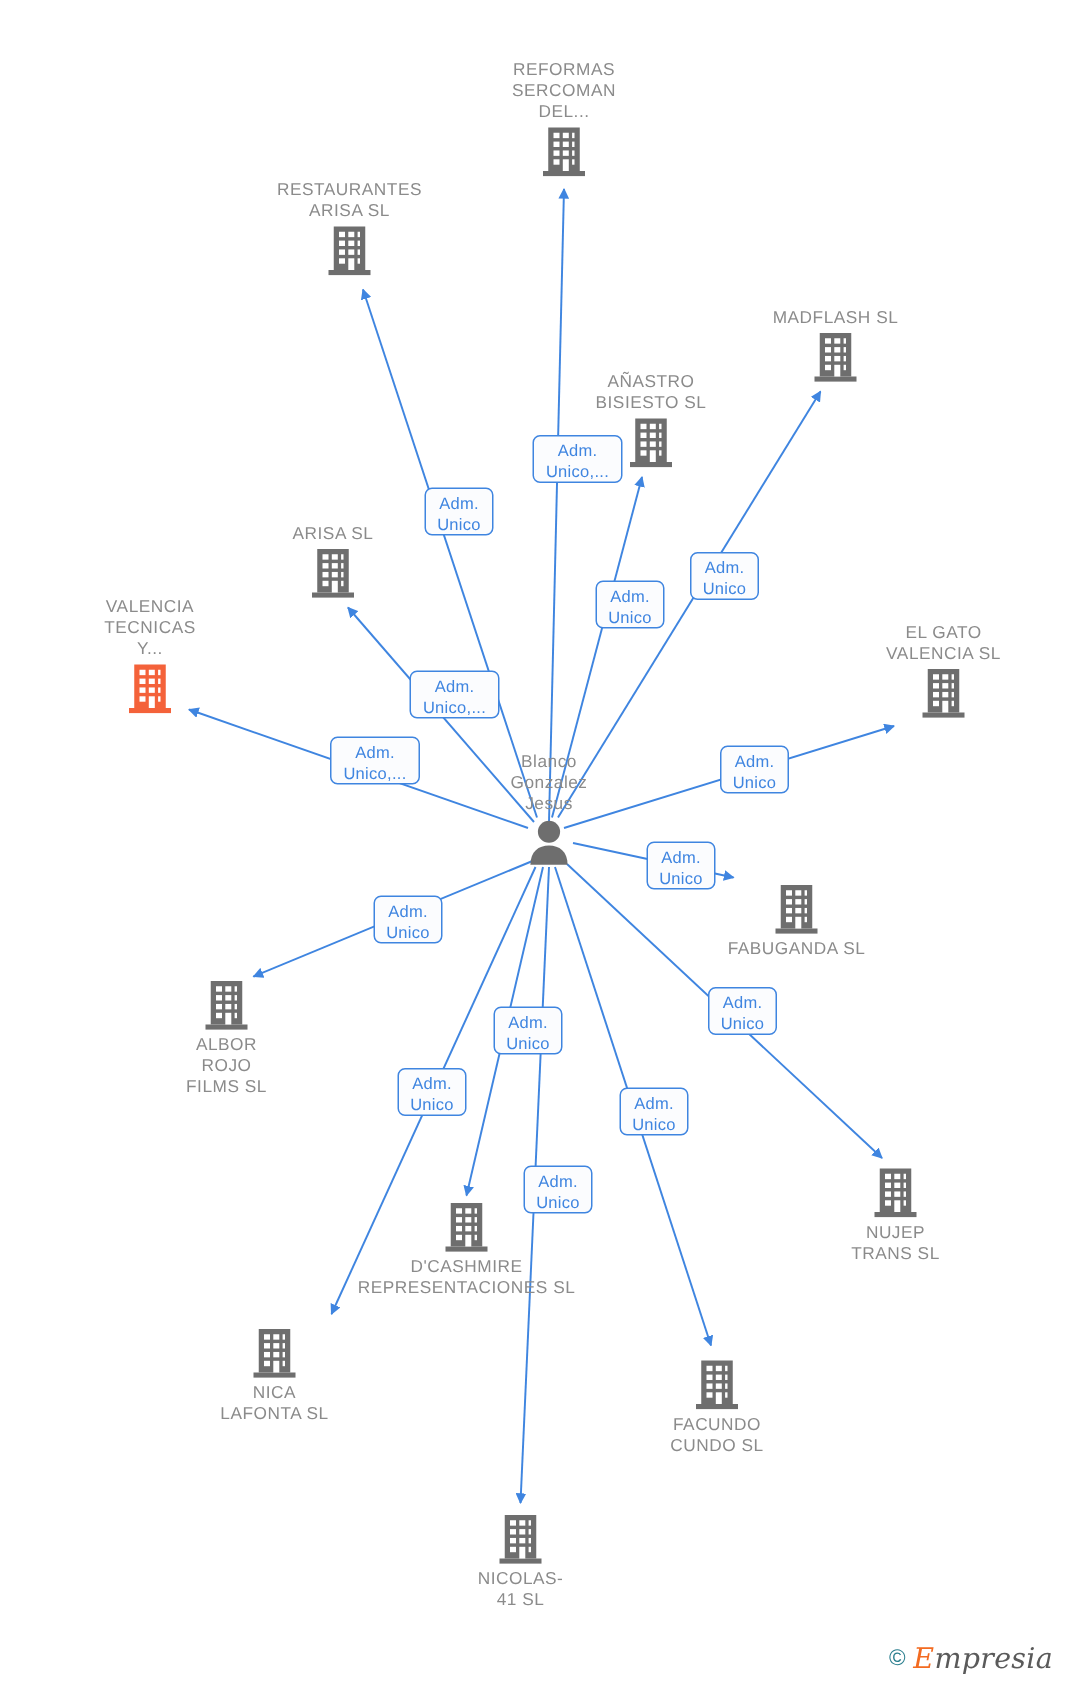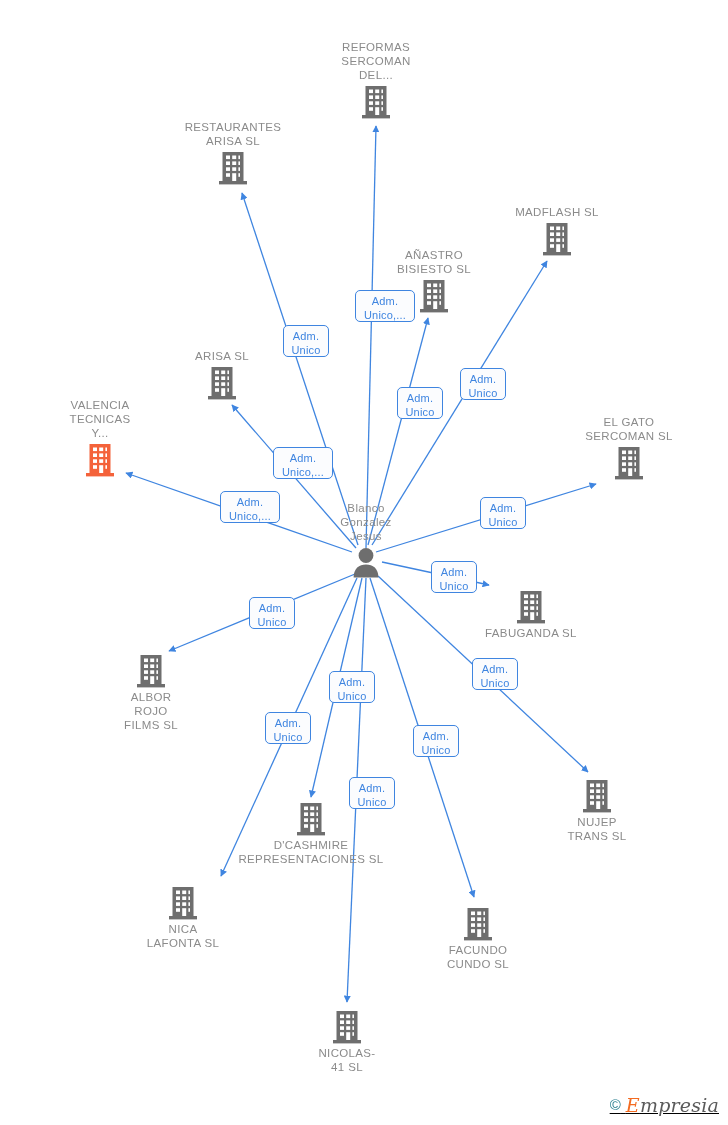--- a/index.html
+++ b/index.html
@@ -66,26 +66,25 @@
     font-size: 11px;
     line-height: 1.25;
     text-align: center;
     padding: 4px 6px 5px;
     white-space: pre-line;
     letter-spacing: 0.2px;
     margin-left: 14px;
   }
   .watermark {
     position: absolute;
-    right: 9px;
+    right: 26px;
     bottom: 8px;
     font-size: 17px;
     letter-spacing: 0.2px;
     white-space: nowrap;
-    text-decoration: underline;
   }
   .watermark .c {
     color: #2b7f8f;
     font-size: 15px;
     vertical-align: 2px;
   }
   .watermark .brand {
     font-family: "DejaVu Serif", serif;
     font-style: italic;
     color: #5a5a5a;
@@ -252,21 +251,21 @@
               <rect x="14.2" y="16.3" width="4" height="3.6"></rect>
               <rect x="20.4" y="16.3" width="1.6" height="3.6"></rect>
               <rect x="8" y="22.2" width="4" height="3.6"></rect>
               <rect x="14.2" y="22.2" width="4" height="7.8"></rect>
               <rect x="20.4" y="22.2" width="1.6" height="3.6"></rect>
             </g>
           </svg></span>
       </div>
       <div class="node above" style="top: 415px; left: 629px;">
         <span class="label">EL GATO
-SERCOMAN  SL</span>
+VALENCIA  SL</span>
         <span class="glyph"><svg width="30" height="34" viewBox="0 0 30 34" xmlns="http://www.w3.org/2000/svg">
             <rect x="4.5" y="1" width="21" height="29" fill="#6e6e6e"></rect>
             <rect x="1" y="30" width="28" height="3.4" fill="#6e6e6e"></rect>
             <g fill="#ffffff">
               <rect x="8" y="4.5" width="4" height="3.6"></rect>
               <rect x="14.2" y="4.5" width="4" height="3.6"></rect>
               <rect x="20.4" y="4.5" width="1.6" height="3.6"></rect>
               <rect x="8" y="10.4" width="4" height="3.6"></rect>
               <rect x="14.2" y="10.4" width="4" height="3.6"></rect>
               <rect x="20.4" y="10.4" width="1.6" height="3.6"></rect>

